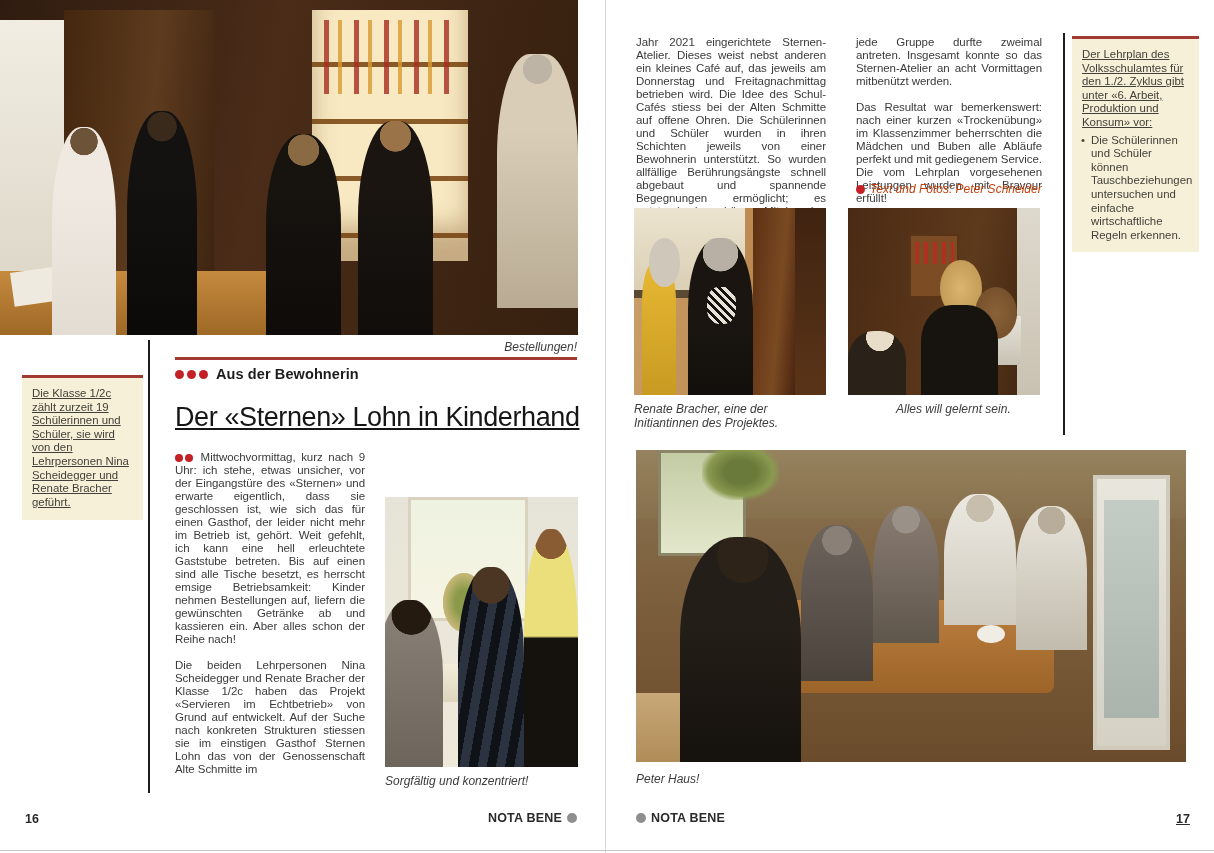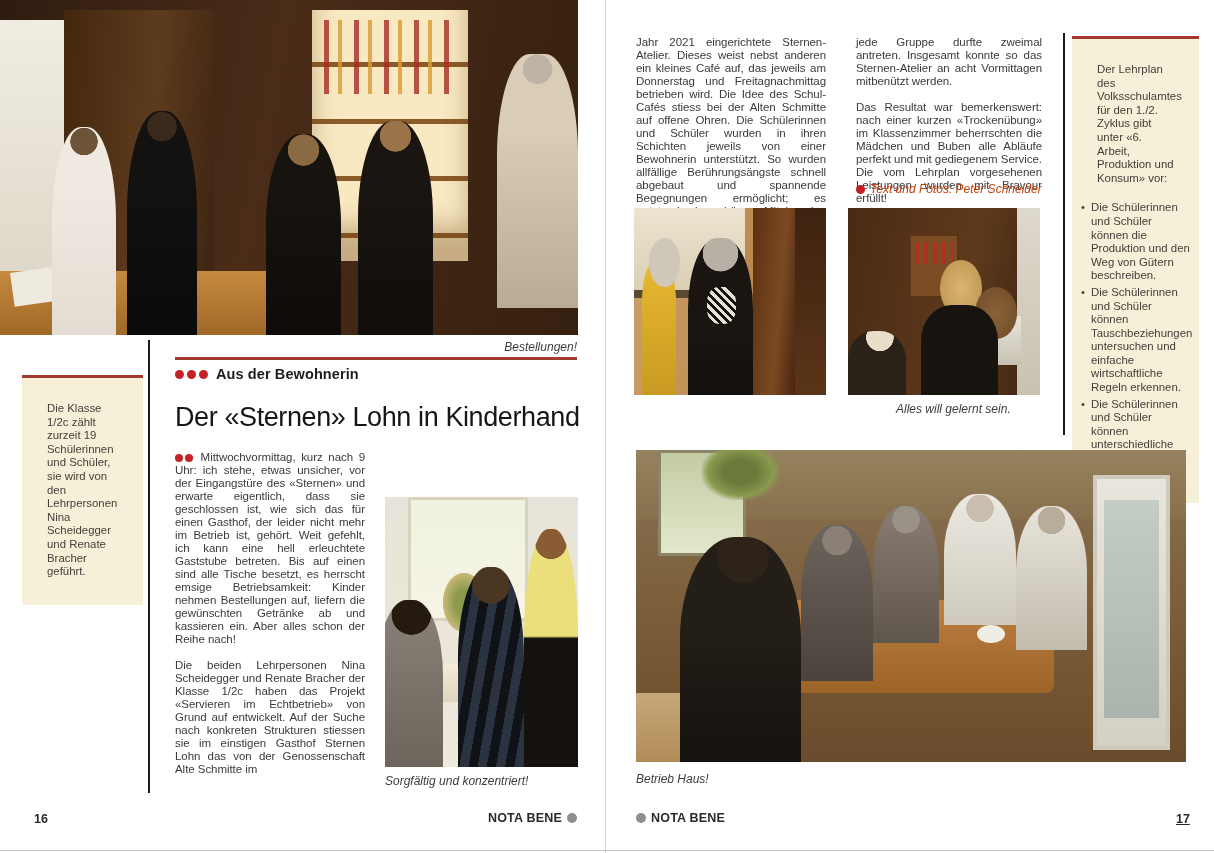--- a/index.html
+++ b/index.html
@@ -5,29 +5,29 @@
   html,body{margin:0;padding:0;background:#fff;}
   .spread{position:relative;width:1214px;height:853px;background:#fff;overflow:hidden;
           font-family:"Liberation Sans",sans-serif;color:#3a3a3a;}
   .photo{position:absolute;overflow:hidden;}
   .photo .sh{position:absolute;}
   .caption{position:absolute;font-style:italic;font-size:12px;line-height:14px;color:#3c3c3c;}
   .rule-red{position:absolute;height:3px;background:#a23a31;}
   .vrule{position:absolute;width:2px;background:#1c1c1c;}
   .note-box{position:absolute;background:#f7f0d8;border-top:3px solid #a23a31;
             padding:8px 9px 10px 9px;font-size:11.4px;line-height:13.6px;color:#42403a;}
-  .note-box p{margin:16px;}
+  .note-box p{margin:1px;text-decoration:underline;}
   .note-box ul{margin:4px 0 0 0;padding:0;list-style:none;}
   .note-box li{position:relative;padding-left:10px;margin-top:3px;}
   .note-box li::before{content:"•";position:absolute;left:0;top:0;color:#42403a;}
   .section-head{position:absolute;display:flex;align-items:center;gap:3px;}
   .dot{display:inline-block;width:9px;height:9px;border-radius:50%;background:#c42127;}
   .dot.gray{background:#8e8e8e;width:10px;height:10px;}
   .section-label{font-weight:bold;font-size:14.5px;color:#1c1c1c;margin-left:5px;letter-spacing:.1px;}
-  .title{position:absolute;margin:0;font-weight:400;font-size:27px;letter-spacing:-.4px;color:#161616;}
+  .title{position:absolute;margin:0;font-weight:400;font-size:27px;letter-spacing:-.4px;color:#161616;text-decoration:underline;}
   .col{position:absolute;text-align:justify;font-size:11.5px;line-height:13px;letter-spacing:-.05px;}
   .col p{margin:0 0 13px 0;hyphens:auto;}
   .lead{font-weight:bold;color:#8d2420;}
   .inline-dots .dot{width:8px;height:8px;margin-right:2px;position:relative;top:1px;}
   .credit{position:absolute;font-style:italic;font-size:12px;color:#c2410c;display:flex;align-items:center;gap:5px;}
   .footer-text{position:absolute;font-weight:bold;font-size:12.5px;color:#2a2a2a;letter-spacing:.2px;
                display:flex;align-items:center;gap:5px;}
   .pagenum{position:absolute;font-weight:bold;font-size:12.5px;color:#2a2a2a;}
   .page-divider{position:absolute;left:605px;top:0;width:1px;height:853px;background:#d6d6d6;}
   .bottom-hairline{position:absolute;left:0;top:850px;width:1214px;height:1px;background:#c4c4c4;}
@@ -158,21 +158,21 @@
   <div class="photo kitchen">
     <div class="sh win"></div>
     <div class="sh plant"></div>
     <div class="sh counter"></div>
     <div class="sh kid-left"></div>
     <div class="sh kid-dark"></div>
     <div class="sh kid-yellow"></div>
   </div>
   <div class="caption" style="left:385px;top:774px;width:193px;">Sorgfältig und konzentriert!</div>
 
-  <div class="pagenum" style="left:25px;top:812px;margin-left:9px;">16</div>
+  <div class="pagenum" style="left:25px;top:812px;">16</div>
   <div class="footer-text" style="left:175px;top:811px;width:402px;justify-content:flex-end;">
     <span>NOTA BENE</span>
     <span class="dot gray"></span>
   </div>
 
   <div class="page-divider"></div>
 
   <div class="col" style="left:636px;top:36px;width:190px;">Jahr 2021 eingerichtete Sternen-Atelier. Dieses weist nebst anderen ein kleines Café auf, das jeweils am Donnerstag und Freitagnachmittag betrieben wird. Die Idee des Schul-Cafés stiess bei der Alten Schmitte auf offene Ohren. Die Schülerinnen und Schüler wurden in ihren Schichten jeweils von einer Bewohnerin unterstützt. So wurden allfällige Berührungsängste schnell abgebaut und spannende Begegnungen ermöglicht; es entstand ein schönes Miteinander. Die Klasse wurde in Gruppen von fünf Schülerinnen und Schülern aufgeteilt,</div>
 
   <div class="col" style="left:856px;top:36px;width:186px;">
@@ -187,62 +187,61 @@
 
   <div class="photo pA">
     <div class="sh cabs"></div>
     <div class="sh wood"></div>
     <div class="sh wood2"></div>
     <div class="sh yellow"></div>
     <div class="sh head2"></div>
     <div class="sh woman"></div>
     <div class="sh scarf"></div>
   </div>
+  <div class="caption" style="left:634px;top:402px;width:192px;">Renate Bracher, eine der Initiantinnen des Projektes.</div>
 
   <div class="photo pB">
     <div class="sh pillar"></div>
     <div class="sh shelf"></div>
     <div class="sh jars"></div>
     <div class="sh machine"></div>
     <div class="sh head1"></div>
     <div class="sh head2"></div>
     <div class="sh body1"></div>
     <div class="sh body2"></div>
   </div>
   <div class="caption" style="left:848px;top:402px;width:192px;margin-left:48px;">Alles will gelernt sein.</div>
 
   <div class="vrule" style="left:1063px;top:33px;height:402px;"></div>
 
   <aside class="note-box" style="left:1072px;top:36px;width:109px;">
     <p>Der Lehrplan des Volksschulamtes für den 1./2. Zyklus gibt unter «6. Arbeit, Produktion und Konsum» vor:</p>
     <ul>
-      <li>Die Schülerinnen und Schüler können die Produktion und den Weg von Gütern beschreiben.</li>
       <li>Die Schülerinnen und Schüler können Tauschbeziehungen untersuchen und einfache wirtschaftliche Regeln erkennen.</li>
-      <li>Die Schülerinnen und Schüler können unterschiedliche Arbeitsformen und Arbeitsplätze erkunden.</li>
     </ul>
   </aside>
 
   <div class="photo pC">
     <div class="sh wall"></div>
     <div class="sh window"></div>
     <div class="sh plant"></div>
     <div class="sh fridge"></div>
     <div class="sh glass"></div>
     <div class="sh floor"></div>
     <div class="sh table"></div>
     <div class="sh cup1"></div>
     <div class="sh cup2"></div>
     <div class="sh fg2"></div>
     <div class="sh fg3"></div>
     <div class="sh fg4"></div>
     <div class="sh fg5"></div>
     <div class="sh fg6"></div>
     <div class="sh fg1"></div>
   </div>
-  <div class="caption" style="left:636px;top:772px;width:300px;">Betrieb Haus!</div>
+  <div class="caption" style="left:636px;top:772px;width:300px;">Peter Haus!</div>
 
   <div class="footer-text" style="left:636px;top:811px;">
     <span class="dot gray"></span>
     <span>NOTA BENE</span>
   </div>
   <div class="pagenum" style="left:1176px;top:812px;text-decoration:underline;">17</div>
 
   <div class="bottom-hairline"></div>
 </div>
 

